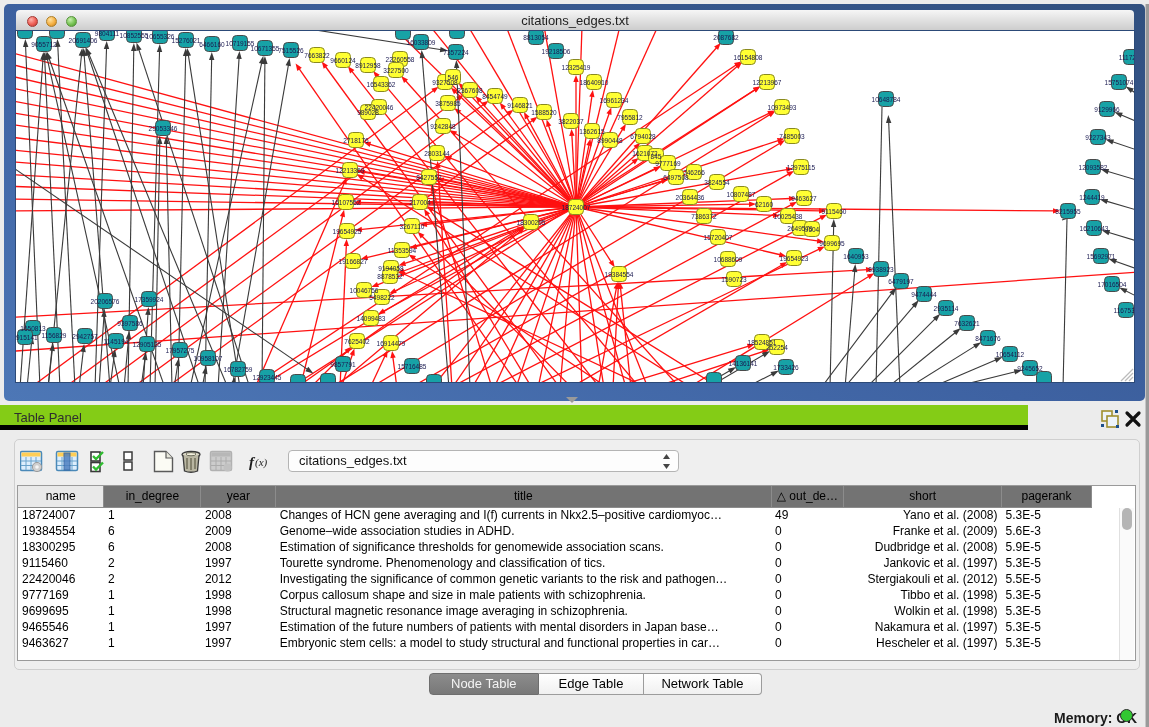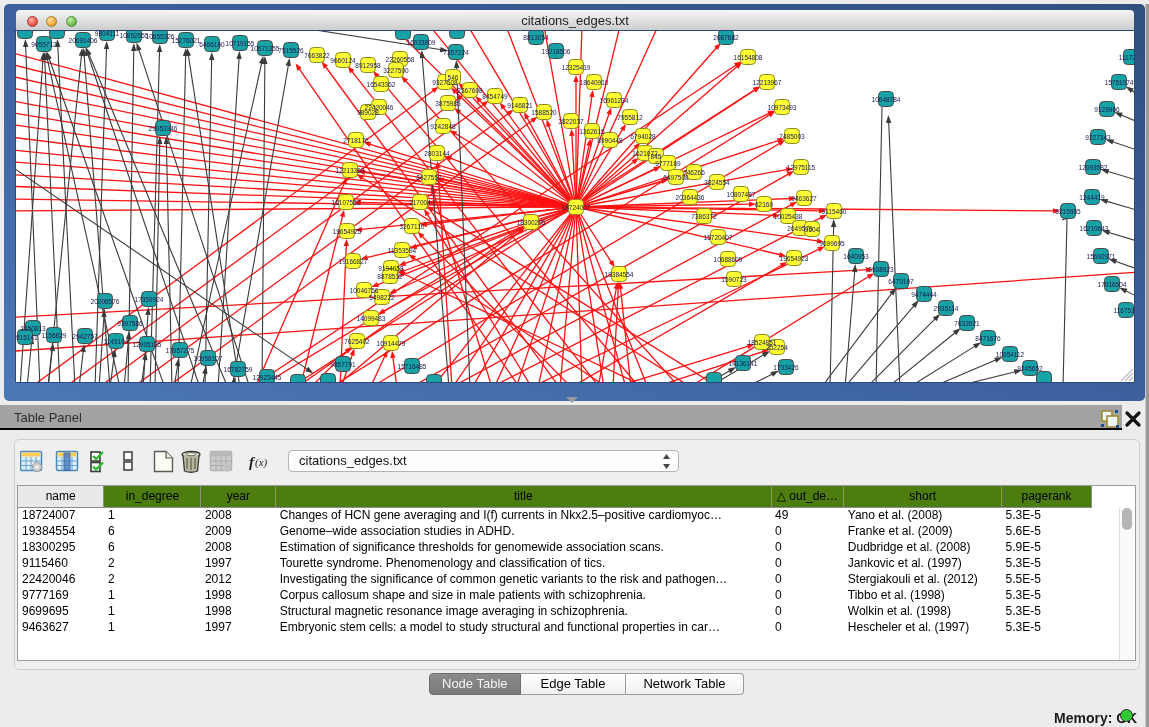--- a/index.html
+++ b/index.html
@@ -1,35 +1,35 @@
 <!DOCTYPE html>
 <html><head><meta charset="utf-8"><style>
 *{margin:0;padding:0;box-sizing:border-box}
 html,body{width:1149px;height:727px;overflow:hidden;font-family:"Liberation Sans",sans-serif;background:#ececec}
 .abs{position:absolute}
 #frame{left:4px;top:4px;width:1141px;height:397px;background:linear-gradient(to top right,#4d77b6 0%,#3e62a2 45%,#31507f 100%);border-radius:5px}
 #titlebar{left:16px;top:10px;width:1118px;height:21px;background:linear-gradient(#f6f6f6 0%,#e3e3e3 45%,#cdcdcd 100%);border-bottom:1px solid #8e8e8e;border-radius:4px 4px 0 0;}
 #title{width:100%;text-align:center;font-size:13px;color:#222;line-height:21px}
 .tl{width:11px;height:11px;border-radius:50%;top:16px;position:absolute}
 #canvas{left:16px;top:31px;width:1118px;height:351px;background:#fff}
-#tp-bar{left:0;top:405px;width:1122px;height:25px;background:#a3a3a3;border-bottom:2px solid #000000}
+#tp-bar{left:0;top:405px;width:1028px;height:25px;background:#84cc16;border-bottom:5px solid #000000}
 #tp-bar span{position:absolute;left:14px;top:5px;font-size:13px;color:#2e2e2e}
 #panel{left:14px;top:439px;width:1126px;height:231px;background:#efefef;border:1px solid #cfcfcf;border-radius:5px}
 #combo{left:288px;top:450px;width:391px;height:22px;background:#fdfdfd;border:1px solid #b4b4b4;border-radius:4px;font-size:13px;color:#111;line-height:20px;padding-left:10px}
 #tablewrap{left:17px;top:485px;width:1119px;height:176px;background:#fff;border:1px solid #9a9a9a;overflow:hidden}
 table{border-collapse:collapse;table-layout:fixed;width:1074px;font-size:12px}
-th{background:#4d7c0f;border:1px solid #8c8c8c;border-top:none;height:21px;font-weight:normal;font-size:12px;padding:0}
+th{background:#737373;border:1px solid #8c8c8c;border-top:none;height:21px;font-weight:normal;font-size:12px;padding:0}
 th.c1{background:#e9e9e9;border-left:none}
 td{height:16px;padding:0 4px;white-space:nowrap;overflow:hidden;color:#000}
 .c1{width:85px}.c2{width:96px}.c3{width:74px}.c4{width:490px}.c5{width:72px}.c6{width:156px}.c7{width:89px}
-td.c6{text-align:left}
+td.c6{text-align:right}
 #vscroll{left:1119px;top:508px;width:15px;height:152px;background:#fafafa;border-left:1px solid #e0e0e0;position:absolute}
 #thumb{position:absolute;left:2px;top:0px;width:10px;height:22px;border-radius:5px;background:#b5b5b5}
 #tabs{left:429px;top:673px;height:22px;display:flex;font-size:13px}
-.tab{border:1px solid #9c9c9c;line-height:20px;padding:0 12px;background:linear-gradient(#fff,#f0f0f0)}
+.tab{border:1px solid #9c9c9c;line-height:20px;padding:0 21px;background:linear-gradient(#fff,#f0f0f0)}
 .tab.sel{background:linear-gradient(#8c8c8c,#787878);color:#f4f4f4;border-color:#6e6e6e}
 .tab.first{border-radius:4px 0 0 4px}
 .tab.last{border-radius:0 4px 4px 0;border-left:none}
 .tab.mid{border-left:none}
 #mem{left:1054px;top:710px;font-size:14px;font-weight:bold;color:#1a1a1a}
 #memdot{left:1120px;top:709px;width:13px;height:13px;border-radius:50%;background:#32c832;border:1.5px solid #2d2d2d}
 #rstrip{left:1145px;top:4px;width:4px;height:723px;background:#9a9a9a;border-left:1px solid #c6c6c6}
 </style></head><body>
 <div class="abs" id="frame"></div>
 <div class="abs" id="titlebar">
@@ -736,21 +736,21 @@
           <td class="c6">Yano et al. (2008)</td>
           <td class="c7">5.3E-5</td>
         </tr>
         <tr>
           <td class="c1">19384554</td>
           <td class="c2">6</td>
           <td class="c3">2009</td>
           <td class="c4">Genome–wide association studies in ADHD.</td>
           <td class="c5">0</td>
           <td class="c6">Franke et al. (2009)</td>
-          <td class="c7">5.6E-5</td>
+          <td class="c7">5.6E-3</td>
         </tr>
         <tr>
           <td class="c1">18300295</td>
           <td class="c2">6</td>
           <td class="c3">2008</td>
           <td class="c4">Estimation of significance thresholds for genomewide association scans.</td>
           <td class="c5">0</td>
           <td class="c6">Dudbridge et al. (2008)</td>
           <td class="c7">5.9E-5</td>
         </tr>
@@ -781,20 +781,29 @@
           <td class="c6">Tibbo et al. (1998)</td>
           <td class="c7">5.3E-5</td>
         </tr>
         <tr>
           <td class="c1">9699695</td>
           <td class="c2">1</td>
           <td class="c3">1998</td>
           <td class="c4">Structural magnetic resonance image averaging in schizophrenia.</td>
           <td class="c5">0</td>
           <td class="c6">Wolkin et al. (1998)</td>
+          <td class="c7">5.3E-5</td>
+        </tr>
+        <tr>
+          <td class="c1">9465546</td>
+          <td class="c2">1</td>
+          <td class="c3">1997</td>
+          <td class="c4">Estimation of the future numbers of patients with mental disorders in Japan base…</td>
+          <td class="c5">0</td>
+          <td class="c6">Nakamura et al. (1997)</td>
           <td class="c7">5.3E-5</td>
         </tr>
         <tr>
           <td class="c1">9463627</td>
           <td class="c2">1</td>
           <td class="c3">1997</td>
           <td class="c4">Embryonic stem cells: a model to study structural and functional properties in car…</td>
           <td class="c5">0</td>
           <td class="c6">Hescheler et al. (1997)</td>
           <td class="c7">5.3E-5</td>

